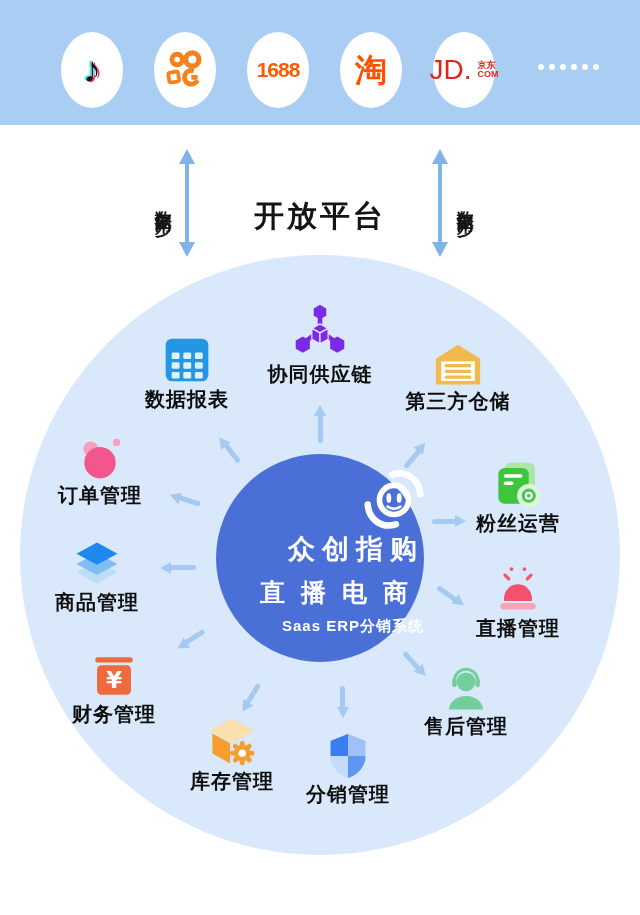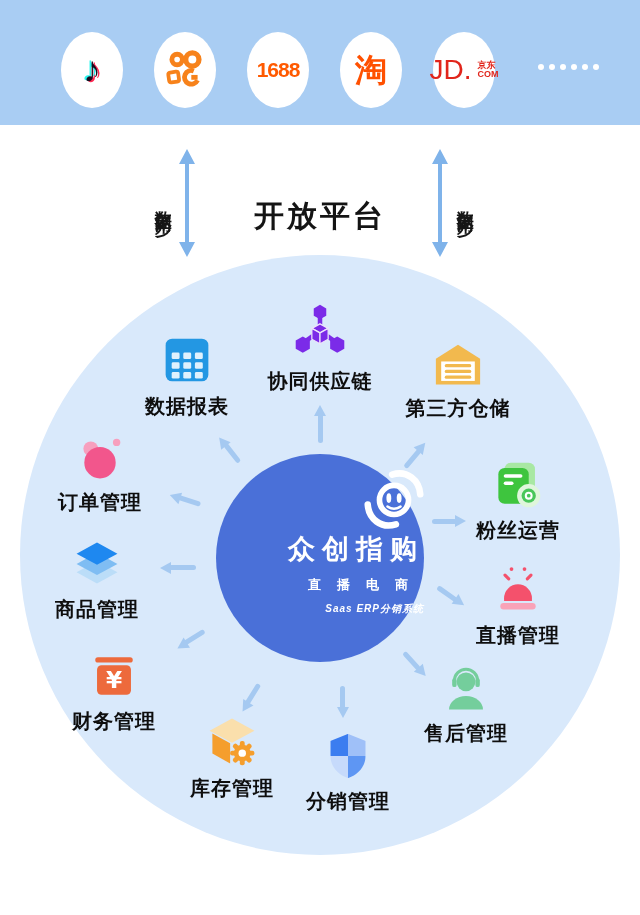--- a/index.html
+++ b/index.html
@@ -29,27 +29,27 @@
                        font-size:30px;font-weight:bold;color:#141414;letter-spacing:3px;}
 
   
   .eco-circle{position:absolute;left:20px;top:255px;width:600px;height:600px;border-radius:50%;background:#D9E9FB;}
 
   
   .center-circle{position:absolute;left:216px;top:454px;width:208px;height:208px;border-radius:50%;
                  background:#4A70D8;display:flex;flex-direction:column;align-items:flex-end;color:#ffffff;}
   .brand-logo{margin-top:15px;}
   .brand-name{font-size:27px;font-weight:bold;letter-spacing:7px;text-indent:7px;margin-top:2px;}
-  .brand-tagline{font-size:13px;font-weight:bold;letter-spacing:16px;text-indent:16px;margin-top:9px;}
-  .brand-subtitle{font-size:10px;font-weight:bold;letter-spacing:1px;margin-top:8px;font-style:italic;}
+  .brand-tagline{font-size:25px;font-weight:bold;letter-spacing:16px;text-indent:16px;margin-top:9px;}
+  .brand-subtitle{font-size:15px;font-weight:bold;letter-spacing:1px;margin-top:8px;}
 
   
   .module{position:absolute;transform:translateX(-50%);display:flex;flex-direction:column;
           align-items:center;width:160px;}
-  .module-label{margin-top:7px;font-size:20px;font-weight:bold;color:#0e0e0e;letter-spacing:1px;white-space:nowrap;}
+  .module-label{font-size:20px;font-weight:bold;color:#0e0e0e;letter-spacing:1px;white-space:nowrap;}
 
   
   .arrow{position:absolute;height:12px;}
   .arrow::before{content:"";position:absolute;left:0;top:3.5px;right:9px;height:5px;
                  background:#A5C9F1;border-radius:2.5px;}
   .arrow::after{content:"";position:absolute;right:0;top:0;width:0;height:0;
                 border-left:11px solid #A5C9F1;border-top:6px solid transparent;border-bottom:6px solid transparent;}
 </style>
 </head>
 <body>

